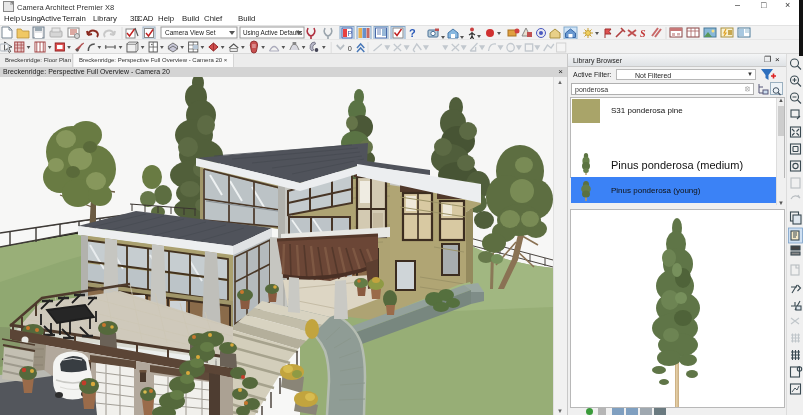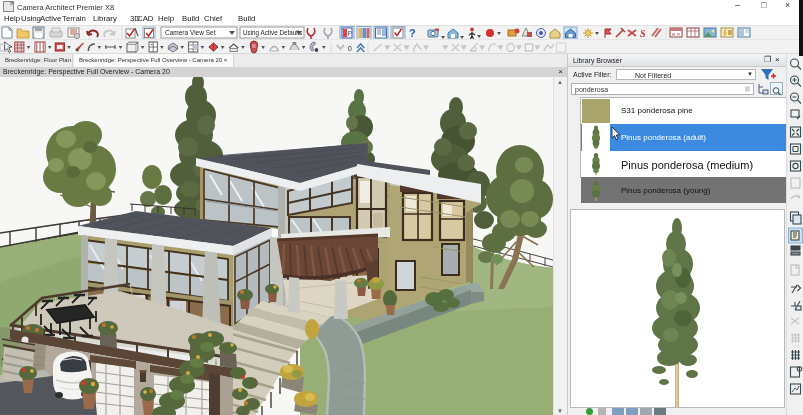--- a/index.html
+++ b/index.html
@@ -822,51 +822,36 @@
           <rect x="7" y="8" width="5" height="4" fill="#cde" stroke="#557" stroke-width="1"></rect>
         </svg>
    <div style="position:absolute;left:202px;top:-1px;width:13px;height:13px;border:1px solid #9ab0c0;background:#eef3f7">
      <svg width="11" height="11" viewBox="0 0 11 11">
             <circle cx="5" cy="4.5" r="2.8" fill="none" stroke="#456" stroke-width="1"></circle>
             <path d="M7 6.5l2.5 2.5" stroke="#456" stroke-width="1.2"></path>
           </svg>
    </div>
  </div>
 
- <div class="abs" style="left:12px;top:43px;width:215px;height:81px;background:#fff;border:1px solid #b8b8b8">
+ <div class="abs" style="left:2px;top:43px;width:215px;height:81px;background:#fff;border:1px solid #b8b8b8">
    <div style="position:absolute;left:0;top:0;width:205px;height:26px;background:#fff">
      <div style="position:absolute;left:1px;top:1px;width:28px;height:24px;background:#a9a469"></div>
      <span style="position:absolute;left:40px;top:8px;font-size:8px;color:#111">S31 ponderosa pine</span>
-   </div>
-   <div style="position:absolute;left:0;top:26px;width:205px;height:27px;background:#3b8ae0">
-     <div style="position:absolute;left:1px;top:0;width:28px;height:27px;background:#fff"></div>
-     <svg style="position:absolute;left:7px;top:1px" width="16" height="25" viewBox="0 0 16 25">
-            <rect x="7.3" y="12" width="1.4" height="12" fill="#b49a6a"></rect>
-            <ellipse cx="8" cy="3.5" rx="2" ry="3" fill="#5c7442"></ellipse>
-            <ellipse cx="8" cy="8" rx="3.4" ry="4" fill="#5c7442"></ellipse>
-            <ellipse cx="8" cy="13" rx="4.2" ry="4.5" fill="#66804a"></ellipse>
-            <ellipse cx="8" cy="18" rx="3.4" ry="3.5" fill="#5c7442"></ellipse>
-            <ellipse cx="8" cy="21.5" rx="2.2" ry="2" fill="#66804a"></ellipse>
-          </svg>
-     <span style="position:absolute;left:40px;top:9px;font-size:8px;color:#fff">Pinus ponderosa (adult)</span>
-     <svg style="position:absolute;left:30px;top:3px" width="10" height="14" viewBox="0 0 10 14">
-            <polygon points="1,0 1,11 3.5,8.7 5.3,12.6 7,11.8 5.2,8 8.5,7.7" fill="#fff" stroke="#000" stroke-width="0.7"></polygon>
-          </svg>
    </div>
    <div style="position:absolute;left:0;top:53px;width:205px;height:26px;background:#fff">
      <svg style="position:absolute;left:7px;top:1px" width="16" height="24" viewBox="0 0 16 24">
             <rect x="7.3" y="11" width="1.4" height="12" fill="#b49a6a"></rect>
             <ellipse cx="8" cy="4" rx="2.2" ry="3" fill="#5c7442"></ellipse>
             <ellipse cx="8" cy="9" rx="3.6" ry="4.2" fill="#66804a"></ellipse>
             <ellipse cx="8" cy="14" rx="4" ry="4" fill="#5c7442"></ellipse>
             <ellipse cx="8" cy="18.5" rx="2.8" ry="2.5" fill="#66804a"></ellipse>
           </svg>
      <span style="position:absolute;left:40px;top:8px;font-size:11px;color:#111">Pinus ponderosa (medium)</span>
    </div>
-   <div style="position:absolute;left:0;top:79px;width:205px;height:26px;background:#737373">
+   <div style="position:absolute;left:0;top:79px;width:205px;height:26px;background:#3b82f6">
      <svg style="position:absolute;left:5px;top:3px" width="20" height="22" viewBox="0 0 20 22">
             <rect x="9.2" y="11" width="1.6" height="10" fill="#b49a6a"></rect>
             <ellipse cx="10" cy="4.5" rx="3" ry="3.5" fill="#5a7040"></ellipse>
             <ellipse cx="10" cy="9" rx="4.8" ry="4.5" fill="#647c48"></ellipse>
             <ellipse cx="10" cy="14" rx="4" ry="3.6" fill="#5a7040"></ellipse>
           </svg>
      <span style="position:absolute;left:40px;top:9px;font-size:8px;color:#111">Pinus ponderosa (young)</span>
    </div>
 
    <div style="position:absolute;right:0;top:0;width:8px;height:107px;background:#f0f0f0;border-left:1px solid #ddd">

